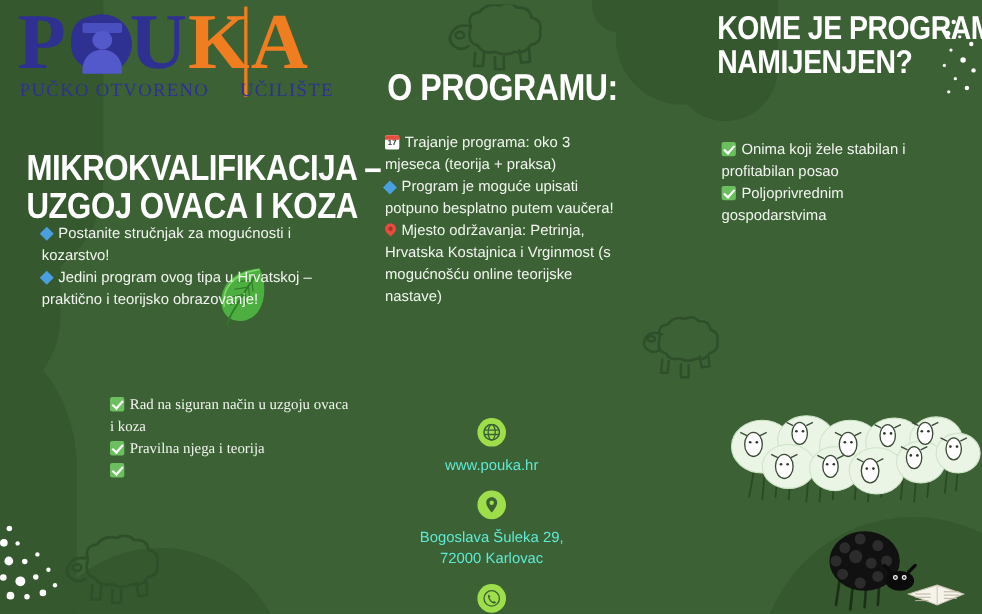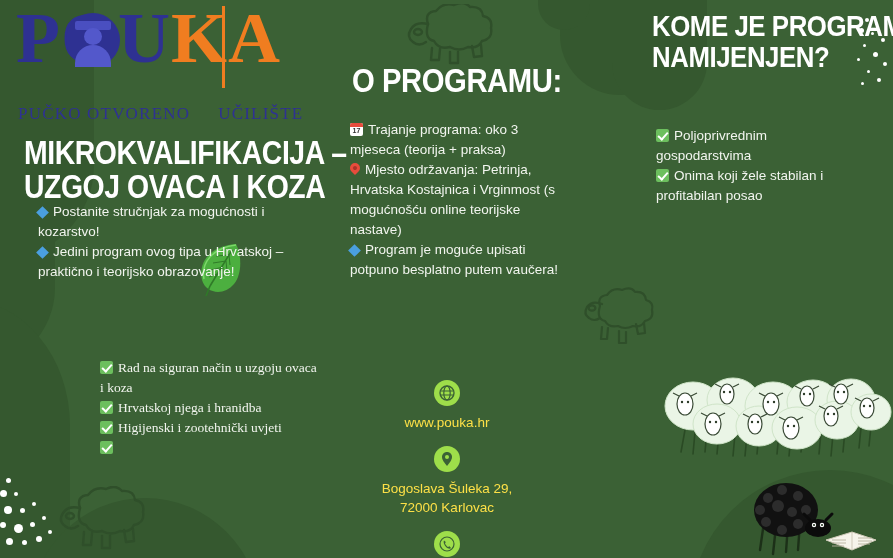--- a/index.html
+++ b/index.html
@@ -70,21 +70,21 @@
   }
   .logo-main .ka { color: #f07d20; }
   .logo-divider {
     position: absolute; left: 214px; top: 4px;
     width: 3px; height: 82px; background: #f07d20;
   }
   .logo-sub {
     position: absolute; left: 10px; top: 70px;
     font-family: "Liberation Serif", serif;
     font-size: 17px; letter-spacing: 1.2px;
-    color: #2e3192; white-space: nowrap; margin-top: 32px;
+    color: #2e3192; white-space: nowrap;
   }
   .logo-sub .s2 { margin-left: 28px; }
   .logo-badge {
     position: absolute; left: 58px; top: 11px;
     width: 54px; height: 54px; border-radius: 50%;
     background: #2e3192;
   }
   .logo-badge .cap {
     position: absolute; left: 9px; top: 8px;
     width: 36px; height: 9px; background: #4a4fc0;
@@ -202,21 +202,21 @@
   }
   .c-icon {
     width: 26px; height: 26px; border-radius: 50%;
     background: #9ede4a;
     margin: 0 auto 7px auto;
     position: relative;
   }
   .c-icon svg { position: absolute; left: 5px; top: 5px; }
   .c-text {
     font-family: "Liberation Sans", sans-serif;
-    color: #fde047; font-size: 13.5px; line-height: 19px;
+    color: #5eead4; font-size: 13.5px; line-height: 19px;
     margin-bottom: 14px;
   }
 
   
   .sheep-outline { position: absolute; }
   .sheep-outline svg { display: block; }
   #flock { position: absolute; left: 655px; top: 372px; width: 240px; height: 85px; }
   #blacksheep { position: absolute; left: 748px; top: 480px; width: 130px; height: 78px; }
   #leaf { position: absolute; left: 196px; top: 240px; width: 48px; height: 60px; }
 </style>
@@ -336,31 +336,30 @@
 
   <div class="heading" id="h-left">MIKROKVALIFIKACIJA – UZGOJ OVACA I KOZA</div>
 
   <div class="body-text" id="left-list">
     <span class="li"><span class="bullet-diamond"></span><span>Postanite stručnjak za mogućnosti i kozarstvo!</span></span>
     <span class="li"><span class="bullet-diamond"></span><span>Jedini program ovog tipa u Hrvatskoj – praktično i teorijsko obrazovanje!</span></span>
   </div>
 
   <div class="body-text" id="left-checks">
     <span class="li"><span class="chk"></span><span>Rad na siguran način u uzgoju ovaca i koza</span></span>
-    <span class="li"><span class="chk"></span><span>Hrvatskoj njega i hranidba</span></span>
-    <span class="li"><span class="chk"></span><span>Higijenski i zootehnički uvjeti</span></span>
+    <span class="li"><span class="chk"></span><span>Pravilna njega i teorija</span></span>
     <span class="li"><span class="chk"></span></span>
   </div>
 
   <div class="heading" id="h-mid">O PROGRAMU:</div>
 
   <div class="body-text" id="mid-list">
     <span class="li"><span class="emoji-ico cal-ico"><span class="num">17</span></span><span>Trajanje programa: oko 3 mjeseca (teorija + praksa)</span></span>
+    <span class="li"><span class="bullet-diamond"></span><span>Program je moguće upisati potpuno besplatno putem vaučera!</span></span>
     <span class="li"><span class="emoji-ico pin-ico"><span class="p"></span></span><span>Mjesto održavanja: Petrinja, Hrvatska Kostajnica i Vrginmost (s mogućnošću online teorijske nastave)</span></span>
-    <span class="li"><span class="bullet-diamond"></span><span>Program je moguće upisati potpuno besplatno putem vaučera!</span></span>
   </div>
 
 
   <div id="contact">
     <div class="c-icon">
       <svg width="16" height="16" viewBox="0 0 16 16">
         <circle cx="8" cy="8" r="7" fill="none" stroke="#3b6135" stroke-width="1.4"></circle>
         <ellipse cx="8" cy="8" rx="3.2" ry="7" fill="none" stroke="#3b6135" stroke-width="1.2"></ellipse>
         <path d="M1.3 6 H14.7 M1.3 10 H14.7" stroke="#3b6135" stroke-width="1.2"></path>
       </svg>
@@ -383,22 +382,22 @@
         <circle cx="8" cy="8" r="7" fill="none" stroke="#3b6135" stroke-width="1.2"></circle>
         <path d="M5 4.5 C4 6 5 9 7 11 C9 13 11.5 13 12 12 L10.5 10.3 L9 11 C8 10.3 6.5 8.6 6 7.4 L6.8 6 Z" fill="#3b6135"></path>
       </svg>
     </div>
 
   </div>
 
   <div class="heading" id="h-right">KOME JE PROGRAM NAMIJENJEN?</div>
 
   <div class="body-text" id="right-list">
+    <span class="li"><span class="chk"></span><span>Onima koji žele stabilan i profitabilan posao</span></span>
     <span class="li"><span class="chk"></span><span>Poljoprivrednim gospodarstvima</span></span>
-    <span class="li"><span class="chk"></span><span>Onima koji žele stabilan i profitabilan posao</span></span>
   </div>
 
   <div id="flock">
     <svg width="240" height="85" viewBox="0 0 240 85">
       <g stroke="#2a4a24" stroke-width="1.6" stroke-linecap="round">
         <path d="M30 58 L26 80 M40 60 L38 82 M52 58 L50 80 M64 60 L62 82"></path>
         <path d="M80 62 L78 84 M92 62 L90 84 M104 60 L102 82"></path>
         <path d="M124 60 L122 82 M136 62 L134 84 M148 58 L146 80"></path>
         <path d="M166 60 L164 82 M178 62 L176 84 M190 58 L188 80"></path>
         <path d="M206 56 L204 76 M216 54 L214 74"></path>

